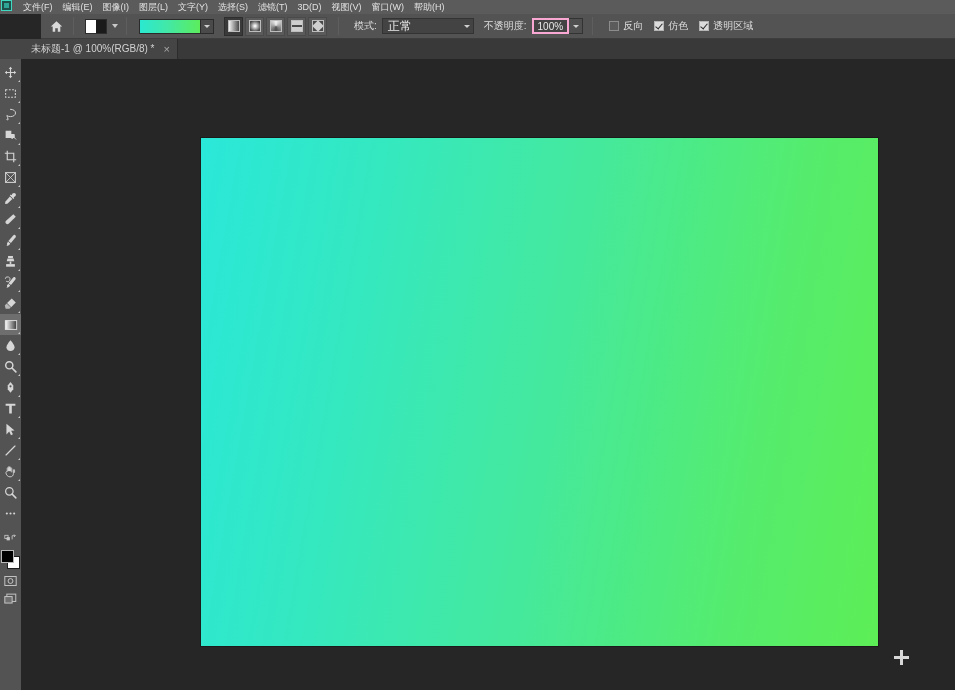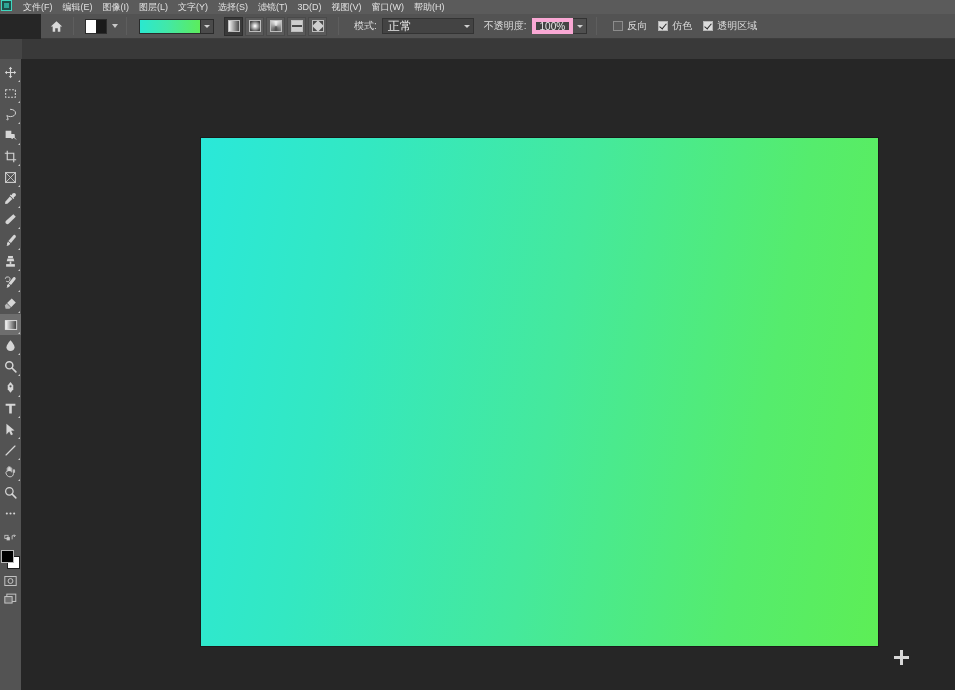--- a/index.html
+++ b/index.html
@@ -120,21 +120,21 @@
     padding: 0 3px 0 5px; cursor: pointer;
   }
   .combo .txt { font-size: 12px; color: #e8e8e8; white-space: nowrap; }
   .combo .cv {
     width: 0; height: 0; margin-left: 6px;
     border-left: 3px solid transparent; border-right: 3px solid transparent;
     border-top: 3.5px solid #cfcfcf;
   }
   #mode-combo { width: 92px; }
   #opacity-field {
-    height: 16px; background: #434343; border: 4px solid #f9a8d4;
+    height: 16px; background: #434343; border: 2px solid #f9a8d4;
     display: flex; align-items: center; padding: 0 4px; min-width: 34px;
   }
   #opacity-field .txt { font-size: 10px; color: #e8e8e8; }
   #opacity-caret {
     width: 14px; height: 16px; background: #4f4f4f; border: 1px solid #333;
     border-left: none; display: flex; align-items: center; justify-content: center;
   }
   #opacity-caret::after {
     content: ""; width: 0; height: 0;
     border-left: 3px solid transparent; border-right: 3px solid transparent;
@@ -322,20 +322,24 @@
       <span class="chk-label">仿色</span>
     </div>
     <div class="chk-wrap">
       <div class="chk on"></div>
       <span class="chk-label">透明区域</span>
     </div>
   </div>
 
   <div id="tabbar">
     <div id="tab-spacer"></div>
+    <div id="doc-tab">
+      <span class="ttxt">未标题-1 @ 100%(RGB/8) *</span>
+      <span id="tab-close">×</span>
+    </div>
   </div>
 
   <div id="toolbar">
 
     <div class="tool">
       <svg width="13" height="13" viewBox="0 0 16 16">
         <path d="M8 1 L10.2 3.6 L8.7 3.6 L8.7 7.3 L12.4 7.3 L12.4 5.8 L15 8 L12.4 10.2 L12.4 8.7 L8.7 8.7 L8.7 12.4 L10.2 12.4 L8 15 L5.8 12.4 L7.3 12.4 L7.3 8.7 L3.6 8.7 L3.6 10.2 L1 8 L3.6 5.8 L3.6 7.3 L7.3 7.3 L7.3 3.6 L5.8 3.6 Z" fill="#d6d6d6"></path>
       </svg>
       <span class="corner"></span>
     </div>

